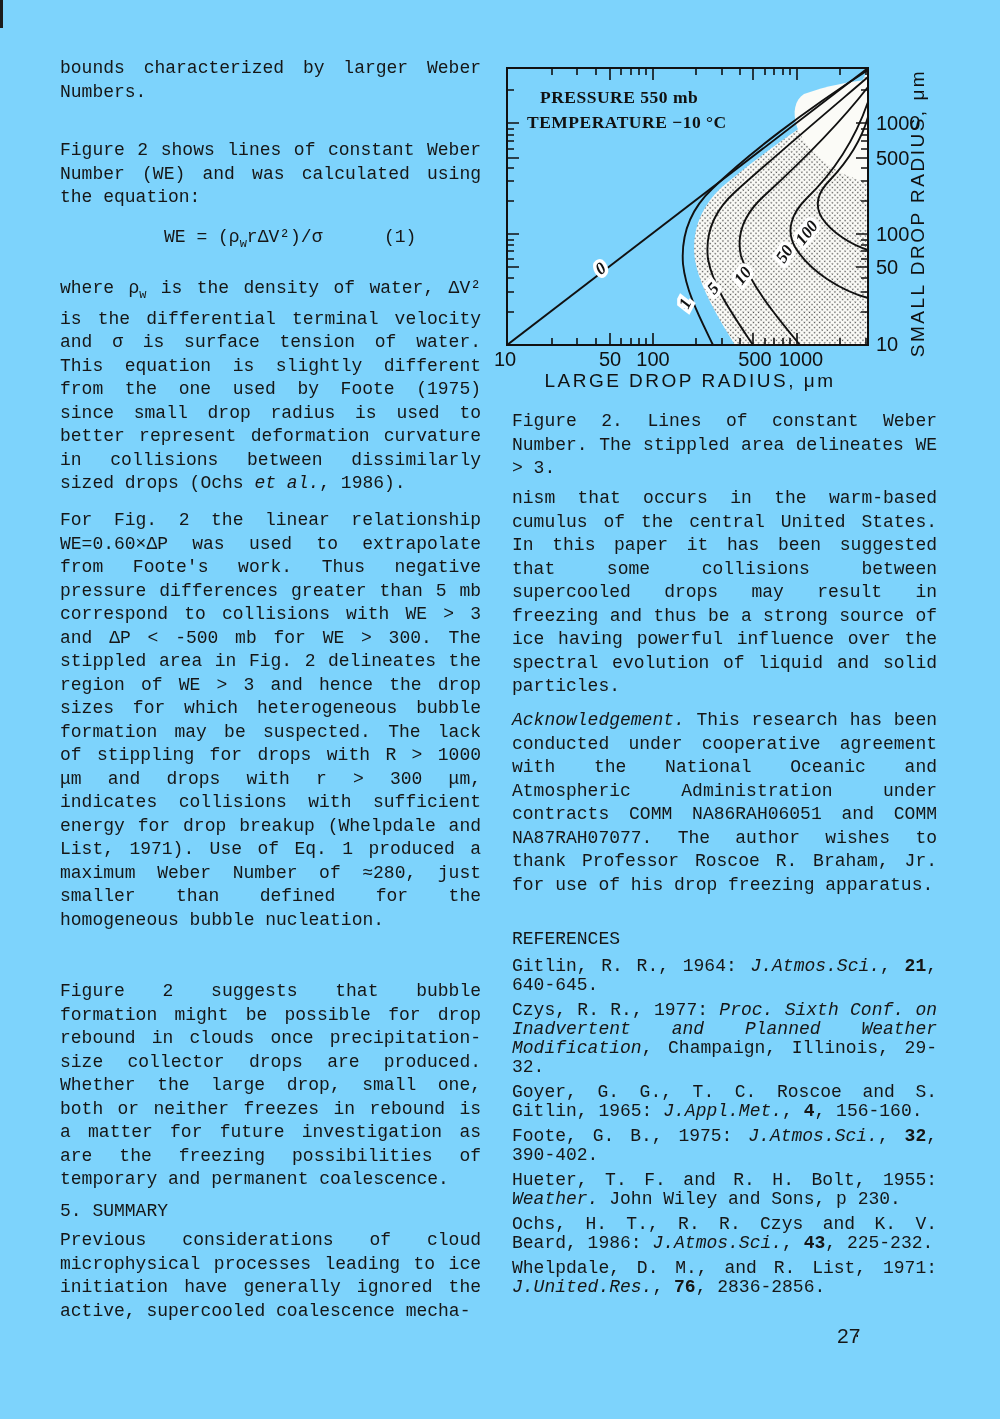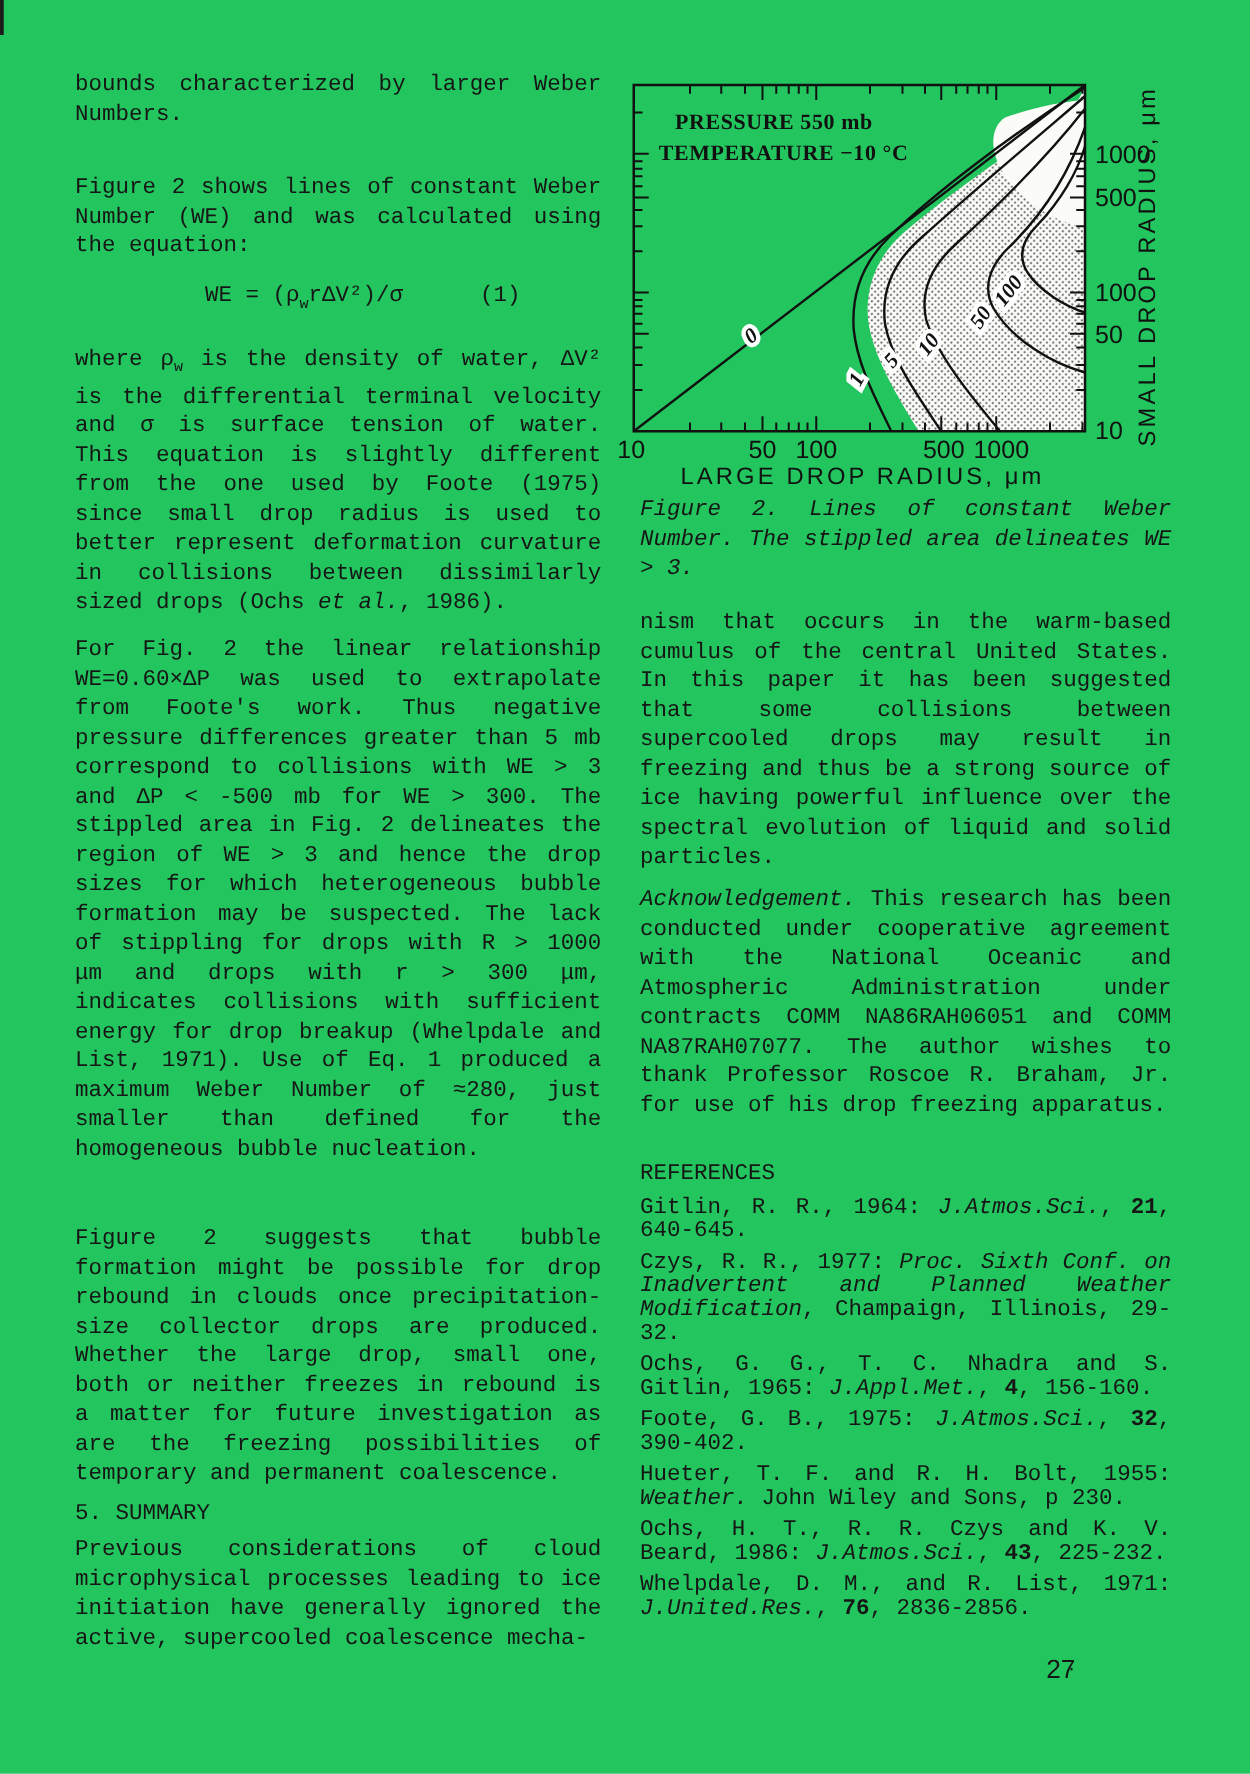--- a/index.html
+++ b/index.html
@@ -1,28 +1,28 @@
 <!DOCTYPE html>
 <html><head>
 <meta charset="utf-8">
 <style>
   html,body{margin:0;padding:0;background:#d8d8d4;}
-  .page{position:relative;width:1000px;height:1419px;margin:0 auto;background:#22c55e;
+  .page{position:relative;width:1000px;height:1419px;margin:0 auto;background:#7dd3fc;
         font-family:"Liberation Mono",monospace;color:#161616;overflow:hidden;}
   .scanmark{position:absolute;left:0;top:0;width:3px;height:28px;background:#1c1c1c;}
   .blk{position:absolute;font-size:18px;line-height:23.5px;text-align:justify;}
   .lc{left:60px;width:421px;}
   .rc{left:512px;width:425px;}
   .eqrow{position:absolute;left:60px;width:421px;font-size:18px;}
   .eqbody{position:absolute;left:104px;top:0;white-space:nowrap;font-family:Liberation Mono, monospace;}
   .eqnum{position:absolute;left:324px;top:0;}
   .seg-i{font-style:italic;}
   .seg-b{font-weight:bold;}
   .seg-sub{font-size:12px;vertical-align:-5px;}
-  .caption{font-style:italic;}
+  .caption{margin-top:13px;}
   .refitem{font-size:18px;line-height:19px;text-align:justify;margin-bottom:6px;}
   .refhead{position:absolute;left:512px;top:929px;font-size:18px;text-align:center;}
   .refs{position:absolute;left:512px;top:957px;width:425px;}
   .pagenum{position:absolute;left:837px;top:1324px;font-size:21px;font-family:"Liberation Sans",sans-serif;}
   .pagedot{position:absolute;left:853px;top:1328px;font-size:14px;}
   svg{position:absolute;left:488px;top:58px;}
   svg text{fill:#111;}
   .tick{stroke:#111;stroke-width:1.6;fill:none;}
   .frame{fill:none;stroke:#111;stroke-width:2;}
   .contour{fill:none;stroke:#111;stroke-width:1.9;}
@@ -103,21 +103,21 @@
 
   <div class="blk rc caption" style="top:397px">Figure 2. Lines of constant Weber Number. The stippled area delineates WE &gt; 3.</div>
   <div class="blk rc" style="top:487px">nism that occurs in the warm-based cumulus of the central United States. In this paper it has been suggested that some collisions between supercooled drops may result in freezing and thus be a strong source of ice having powerful influence over the spectral evolution of liquid and solid particles.</div>
   <div class="blk rc" style="top:709px"><span class="seg-i">Acknowledgement.</span><span> This research has been conducted under cooperative agreement with the National Oceanic and Atmospheric Administration under contracts COMM NA86RAH06051 and COMM NA87RAH07077. The author wishes to thank Professor Roscoe R. Braham, Jr. for use of his drop freezing apparatus.</span></div>
 
   <div class="refhead">REFERENCES</div>
 
   <div class="refs">
     <div class="refitem"><span>Gitlin, R. R., 1964: </span><span class="seg-i">J.Atmos.Sci.</span><span>, </span><span class="seg-b">21</span><span>, 640-645.</span></div>
     <div class="refitem"><span>Czys, R. R., 1977: </span><span class="seg-i">Proc. Sixth Conf. on Inadvertent and Planned Weather Modification</span><span>, Champaign, Illinois, 29-32.</span></div>
-    <div class="refitem"><span>Ochs, G. G., T. C. Nhadra and S. Gitlin, 1965: </span><span class="seg-i">J.Appl.Met.</span><span>, </span><span class="seg-b">4</span><span>, 156-160.</span></div>
+    <div class="refitem"><span>Goyer, G. G., T. C. Roscoe and S. Gitlin, 1965: </span><span class="seg-i">J.Appl.Met.</span><span>, </span><span class="seg-b">4</span><span>, 156-160.</span></div>
     <div class="refitem"><span>Foote, G. B., 1975: </span><span class="seg-i">J.Atmos.Sci.</span><span>, </span><span class="seg-b">32</span><span>, 390-402.</span></div>
     <div class="refitem"><span>Hueter, T. F. and R. H. Bolt, 1955: </span><span class="seg-i">Weather.</span><span> John Wiley and Sons, p 230.</span></div>
     <div class="refitem"><span>Ochs, H. T., R. R. Czys and K. V. Beard, 1986: </span><span class="seg-i">J.Atmos.Sci.</span><span>, </span><span class="seg-b">43</span><span>, 225-232.</span></div>
     <div class="refitem"><span>Whelpdale, D. M., and R. List, 1971: </span><span class="seg-i">J.United.Res.</span><span>, </span><span class="seg-b">76</span><span>, 2836-2856.</span></div>
   </div>
 
   <div class="pagedot">·</div>
   <div class="pagenum">27</div>
 </div>
 

